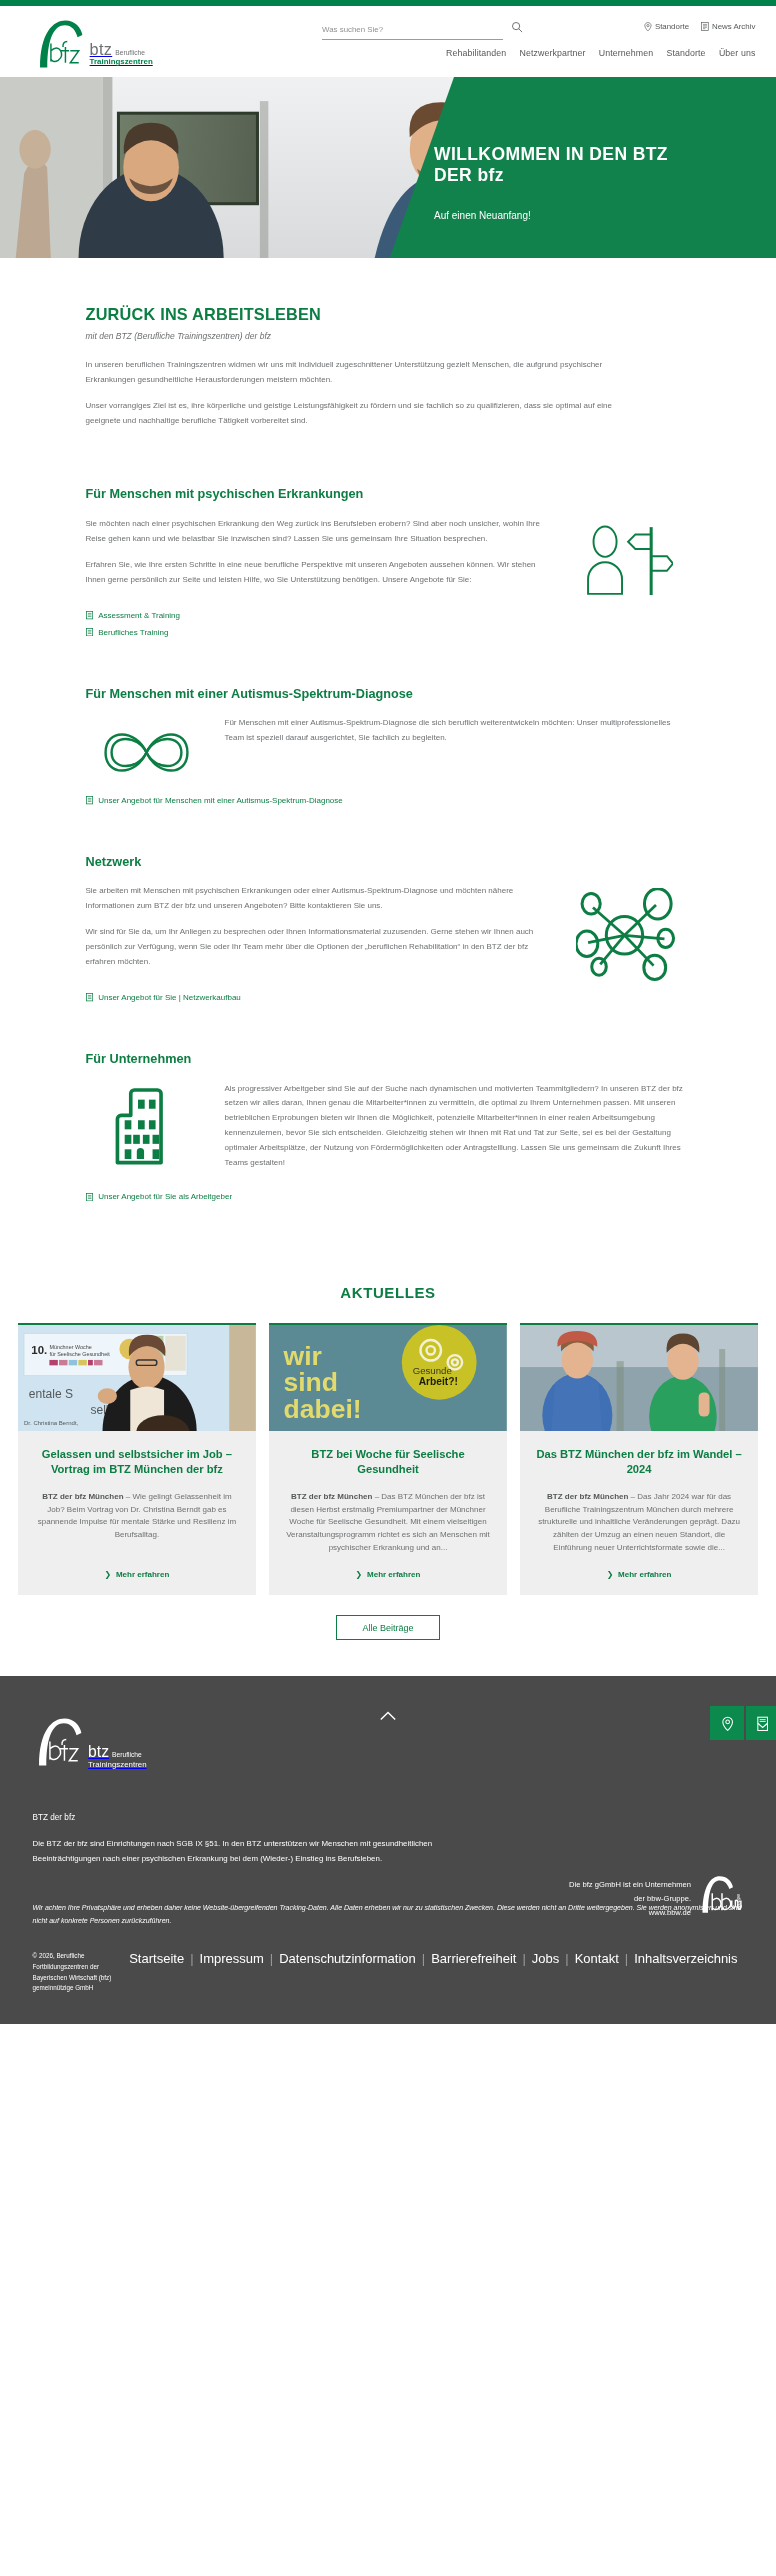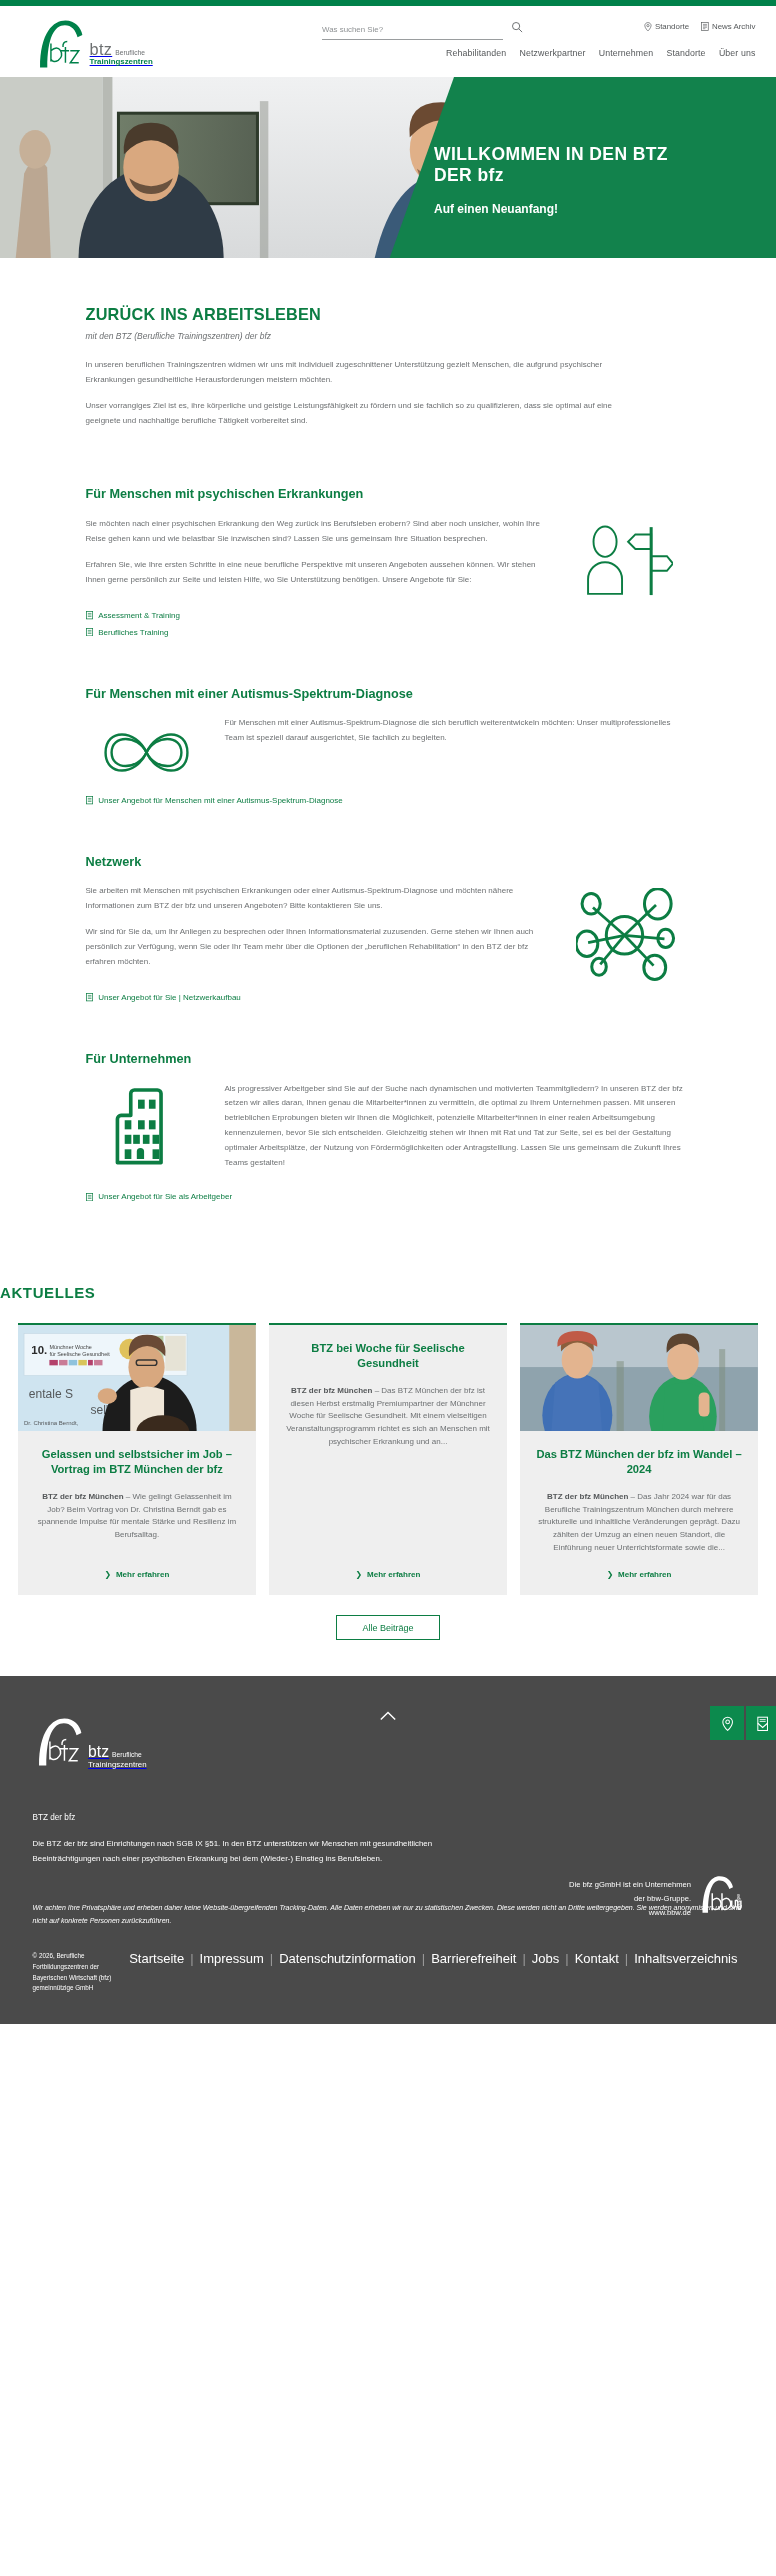--- a/index.html
+++ b/index.html
@@ -43,21 +43,21 @@
   .hero { position:relative; width:776px; height:181px; overflow:hidden; }
   .hero-photo { position:absolute; inset:0; }
   .hero-green {
     position:absolute; top:0; right:0; width:460px; height:181px;
     background:#12824c;
     clip-path: polygon(16% 100%, 30% 0%, 100% 0%, 100% 100%);
   }
   .hero-text { position:absolute; left:434px; top:67px; color:#fff; }
   .hero-h1 { font-size:17.5px; font-weight:700; letter-spacing:0.4px; line-height:1.18; text-transform:uppercase;}
   .hero-h1 .lc { text-transform:none; }
-  .hero-sub { font-size:12px; margin-top:17px; font-weight:700;}
+  .hero-sub { font-size:10px; margin-top:25px; font-weight:400;}
 
   
   .content { padding: 0 0 0 0; }
   .sec { width:605px; margin:0 auto; }
   h2.green-big {
     color:#0c7d43; font-size:16.3px; font-weight:700; letter-spacing:0.2px;
     text-transform:uppercase; margin-bottom:7.3px;
   }
   .lead-ital { font-style:italic; font-size:8.5px; color:#6d7072; margin-bottom:17px;}
   .para { font-size:8px; line-height:1.85; color:#6d7072; margin-bottom:11px; }
@@ -73,21 +73,21 @@
   .icon-box { width:127px; flex:none; display:flex; align-items:flex-start; justify-content:center; padding-top:3.6px;}
   .icon-box.left { width:121px; }
 
   .linklist { margin-top:11px; }
   .linkrow { display:flex; align-items:center; gap:5.4px; margin-bottom:7.9px; }
   .linkrow a { color:#0c7d43; font-size:8px; text-decoration:none; }
 
   
   .aktuelles { margin-top:52px; padding-top:31px; padding-bottom:36px; background:#fff; }
   .aktuelles h2 {
-    text-align:left; color:#0c7d43; font-size:15px; font-weight:700;
+    text-align:center; color:#0c7d43; font-size:15px; font-weight:700;
     letter-spacing:0.6px; text-transform:uppercase; margin-bottom:22px;
   }
   .cards { display:flex; gap:13.3px; width:740px; margin:0 auto; }
   .card { flex:1; background:#efefef; border-top:2.4px solid #0c7d43; display:flex; flex-direction:column; }
   .card-img { height:106px; width:100%; position:relative; overflow:hidden; }
   .card-body { padding:15.7px 14.5px 15.7px 14.5px; text-align:center; display:flex; flex-direction:column; flex:1;}
   .card-title { color:#0c7d43; font-size:11.2px; font-weight:700; line-height:1.35; margin-bottom:13.3px;}
   .card-text { font-size:8px; line-height:1.62; color:#6d7072; flex:1; }
   .card-text b { color:#55585a; }
   .card-more { margin-top:14.5px; display:flex; align-items:center; justify-content:center; gap:4.8px; }
@@ -441,20 +441,37 @@
             <h4 class="card-title">Gelassen und selbstsicher im Job – Vortrag im BTZ München der bfz</h4>
             <p class="card-text"><b>BTZ der bfz München</b><span> – Wie gelingt Gelassenheit im Job? Beim Vortrag von Dr. Christina Berndt gab es spannende Impulse für mentale Stärke und Resilienz im Berufsalltag.</span></p>
             <div class="card-more">
               <span class="chev">❯</span>
               <a href="#">Mehr erfahren</a>
             </div>
           </div>
         </article>
 
         <article class="card">
+          <div class="card-img">
+            <svg width="100%" height="106" viewBox="0 0 394 176" preserveAspectRatio="none">
+              <rect width="394" height="176" fill="#5b8a94"></rect>
+              <text x="24" y="66" font-family="Liberation Sans" font-size="44" font-weight="bold" fill="#e2da6d">wir</text>
+              <text x="24" y="110" font-family="Liberation Sans" font-size="44" font-weight="bold" fill="#e2da6d">sind</text>
+              <text x="24" y="154" font-family="Liberation Sans" font-size="44" font-weight="bold" fill="#e2da6d">dabei!</text>
+              <circle cx="282" cy="62" r="62" fill="#c8c227"></circle>
+              <g fill="none" stroke="#f2f0d8" stroke-width="4">
+                <circle cx="268" cy="42" r="17"></circle>
+                <circle cx="268" cy="42" r="7"></circle>
+                <circle cx="308" cy="62" r="12"></circle>
+                <circle cx="308" cy="62" r="5"></circle>
+              </g>
+              <text x="238" y="82" font-family="Liberation Sans" font-size="16" fill="#3a3a20">Gesunde</text>
+              <text x="248" y="100" font-family="Liberation Sans" font-size="17" font-weight="bold" fill="#1d1d10">Arbeit?!</text>
+            </svg>
+          </div>
           <div class="card-body">
             <h4 class="card-title">BTZ bei Woche für Seelische Gesundheit</h4>
             <p class="card-text"><b>BTZ der bfz München</b><span> – Das BTZ München der bfz ist diesen Herbst erstmalig Premiumpartner der Münchner Woche für Seelische Gesundheit. Mit einem vielseitigen Veranstaltungsprogramm richtet es sich an Menschen mit psychischer Erkrankung und an...</span></p>
             <div class="card-more">
               <span class="chev">❯</span>
               <a href="#">Mehr erfahren</a>
             </div>
           </div>
         </article>
 

